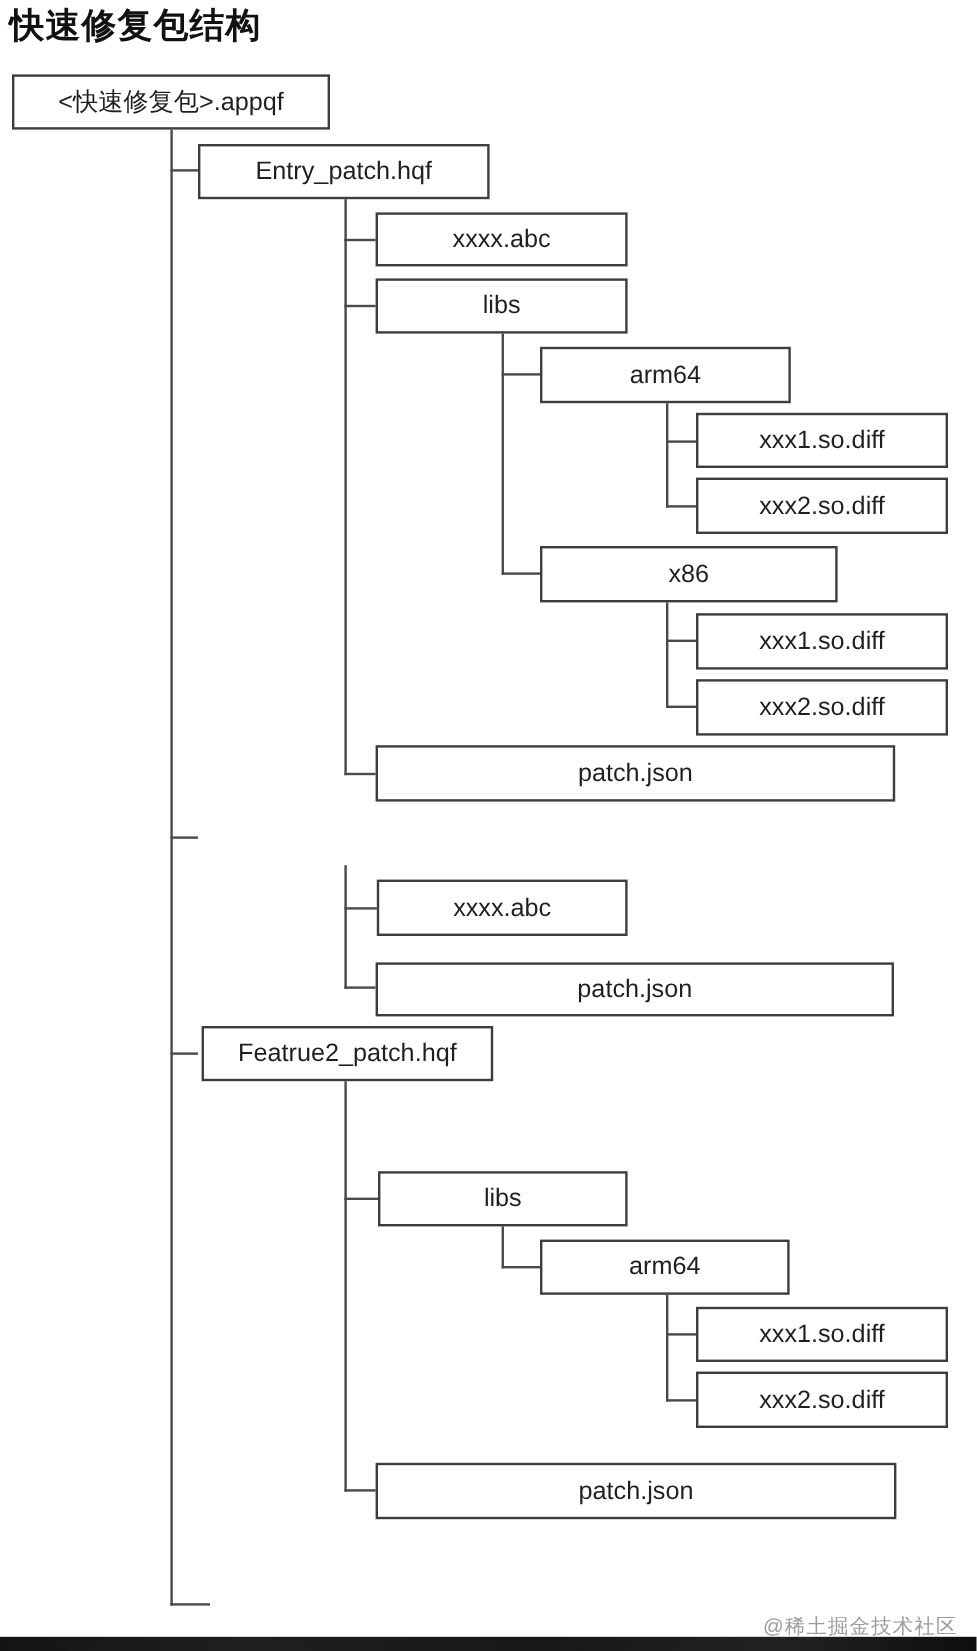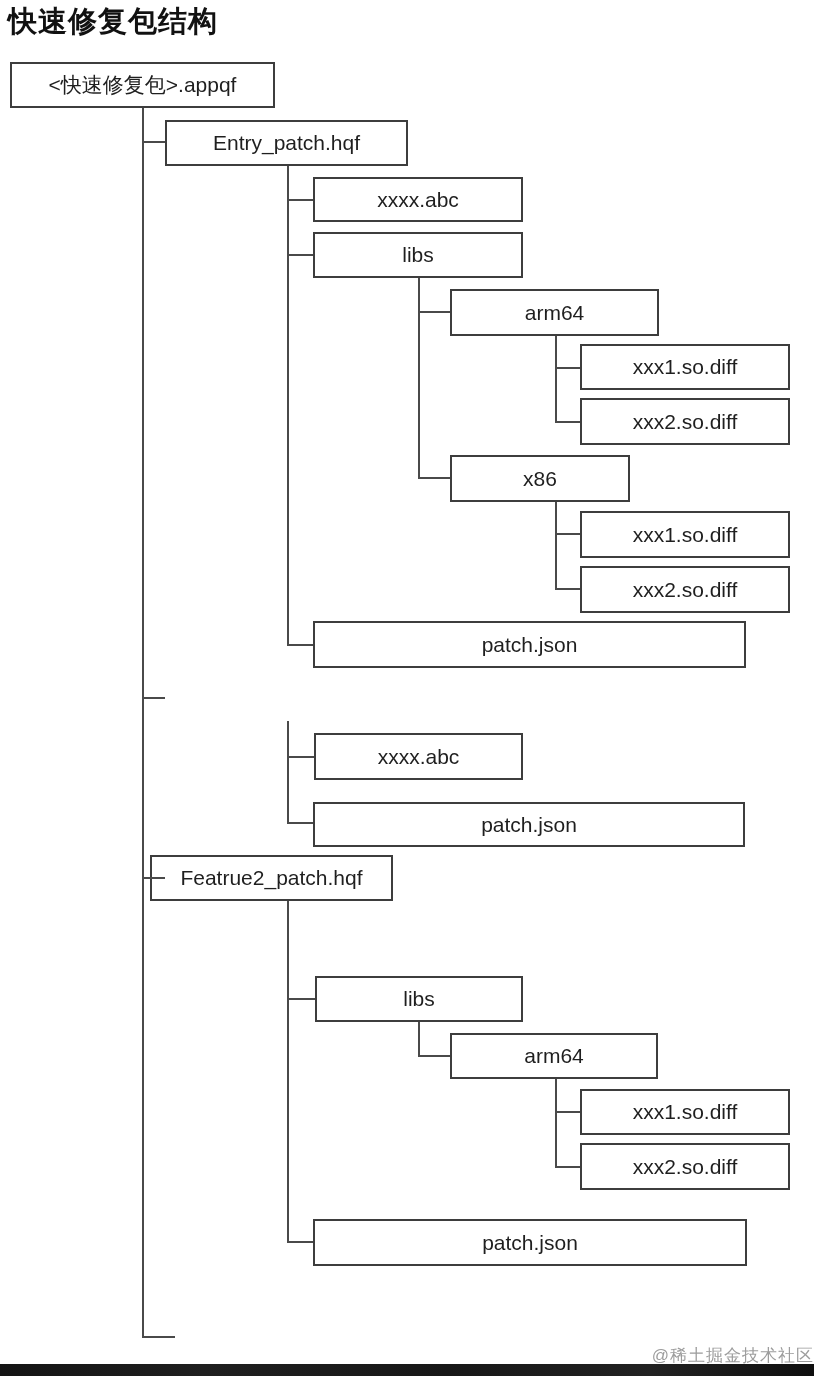--- a/index.html
+++ b/index.html
@@ -33,21 +33,21 @@
     white-space: nowrap;
   }
   .c {
     position: absolute;
     background: #4a4a4a;
   }
   .c.v { width: 2px; }
   .c.h { height: 2px; }
   #watermark {
     position: absolute;
-    right: 0;
+    right: 16px;
     top: 1344px;
     font-size: 17px;
     color: rgba(145,145,145,0.9);
     letter-spacing: 1px;
     z-index: 3;
   }
   #footer-bar {
     position: absolute;
     left: 0;
     top: 1364px;
@@ -64,27 +64,27 @@
 
   <div id="diagram-title">快速修复包结构</div>
 
   <div class="node" style="left:165px; top:120px;  width:243px; height:46px;">Entry_patch.hqf</div>
   <div class="node" style="left:10px;  top:62px;   width:265px; height:46px;">&lt;快速修复包&gt;.appqf</div>
   <div class="node" style="left:313px; top:177px;  width:210px; height:45px;">xxxx.abc</div>
   <div class="node" style="left:313px; top:232px;  width:210px; height:46px;">libs</div>
   <div class="node" style="left:450px; top:289px;  width:209px; height:47px;">arm64</div>
   <div class="node" style="left:580px; top:344px;  width:210px; height:46px;">xxx1.so.diff</div>
   <div class="node" style="left:580px; top:398px;  width:210px; height:47px;">xxx2.so.diff</div>
-  <div class="node" style="left:450px; top:455px;  width:180px; height:47px;">x86</div>
+  <div class="node" style="left:450px; top:455px;  width:248px; height:47px;">x86</div>
   <div class="node" style="left:580px; top:511px;  width:210px; height:47px;">xxx1.so.diff</div>
   <div class="node" style="left:580px; top:566px;  width:210px; height:47px;">xxx2.so.diff</div>
   <div class="node" style="left:313px; top:621px;  width:433px; height:47px;">patch.json</div>
   <div class="node" style="left:314px; top:733px;  width:209px; height:47px;">xxxx.abc</div>
   <div class="node" style="left:313px; top:802px;  width:432px; height:45px;">patch.json</div>
-  <div class="node" style="left:150px; top:855px;  width:243px; height:46px;">Featrue2_patch.hqf</div>
+  <div class="node" style="left:168px; top:855px;  width:243px; height:46px;">Featrue2_patch.hqf</div>
   <div class="node" style="left:315px; top:976px;  width:208px; height:46px;">libs</div>
   <div class="node" style="left:450px; top:1033px; width:208px; height:46px;">arm64</div>
   <div class="node" style="left:580px; top:1089px; width:210px; height:46px;">xxx1.so.diff</div>
   <div class="node" style="left:580px; top:1143px; width:210px; height:47px;">xxx2.so.diff</div>
   <div class="node" style="left:313px; top:1219px; width:434px; height:47px;">patch.json</div>
 
   <div class="c v" style="left:142px; top:108px;  height:1230px;"></div>
   <div class="c h" style="left:142px; top:141px;  width:23px;"></div>
   <div class="c h" style="left:142px; top:697px;  width:23px;"></div>
   <div class="c h" style="left:142px; top:877px;  width:23px;"></div>

